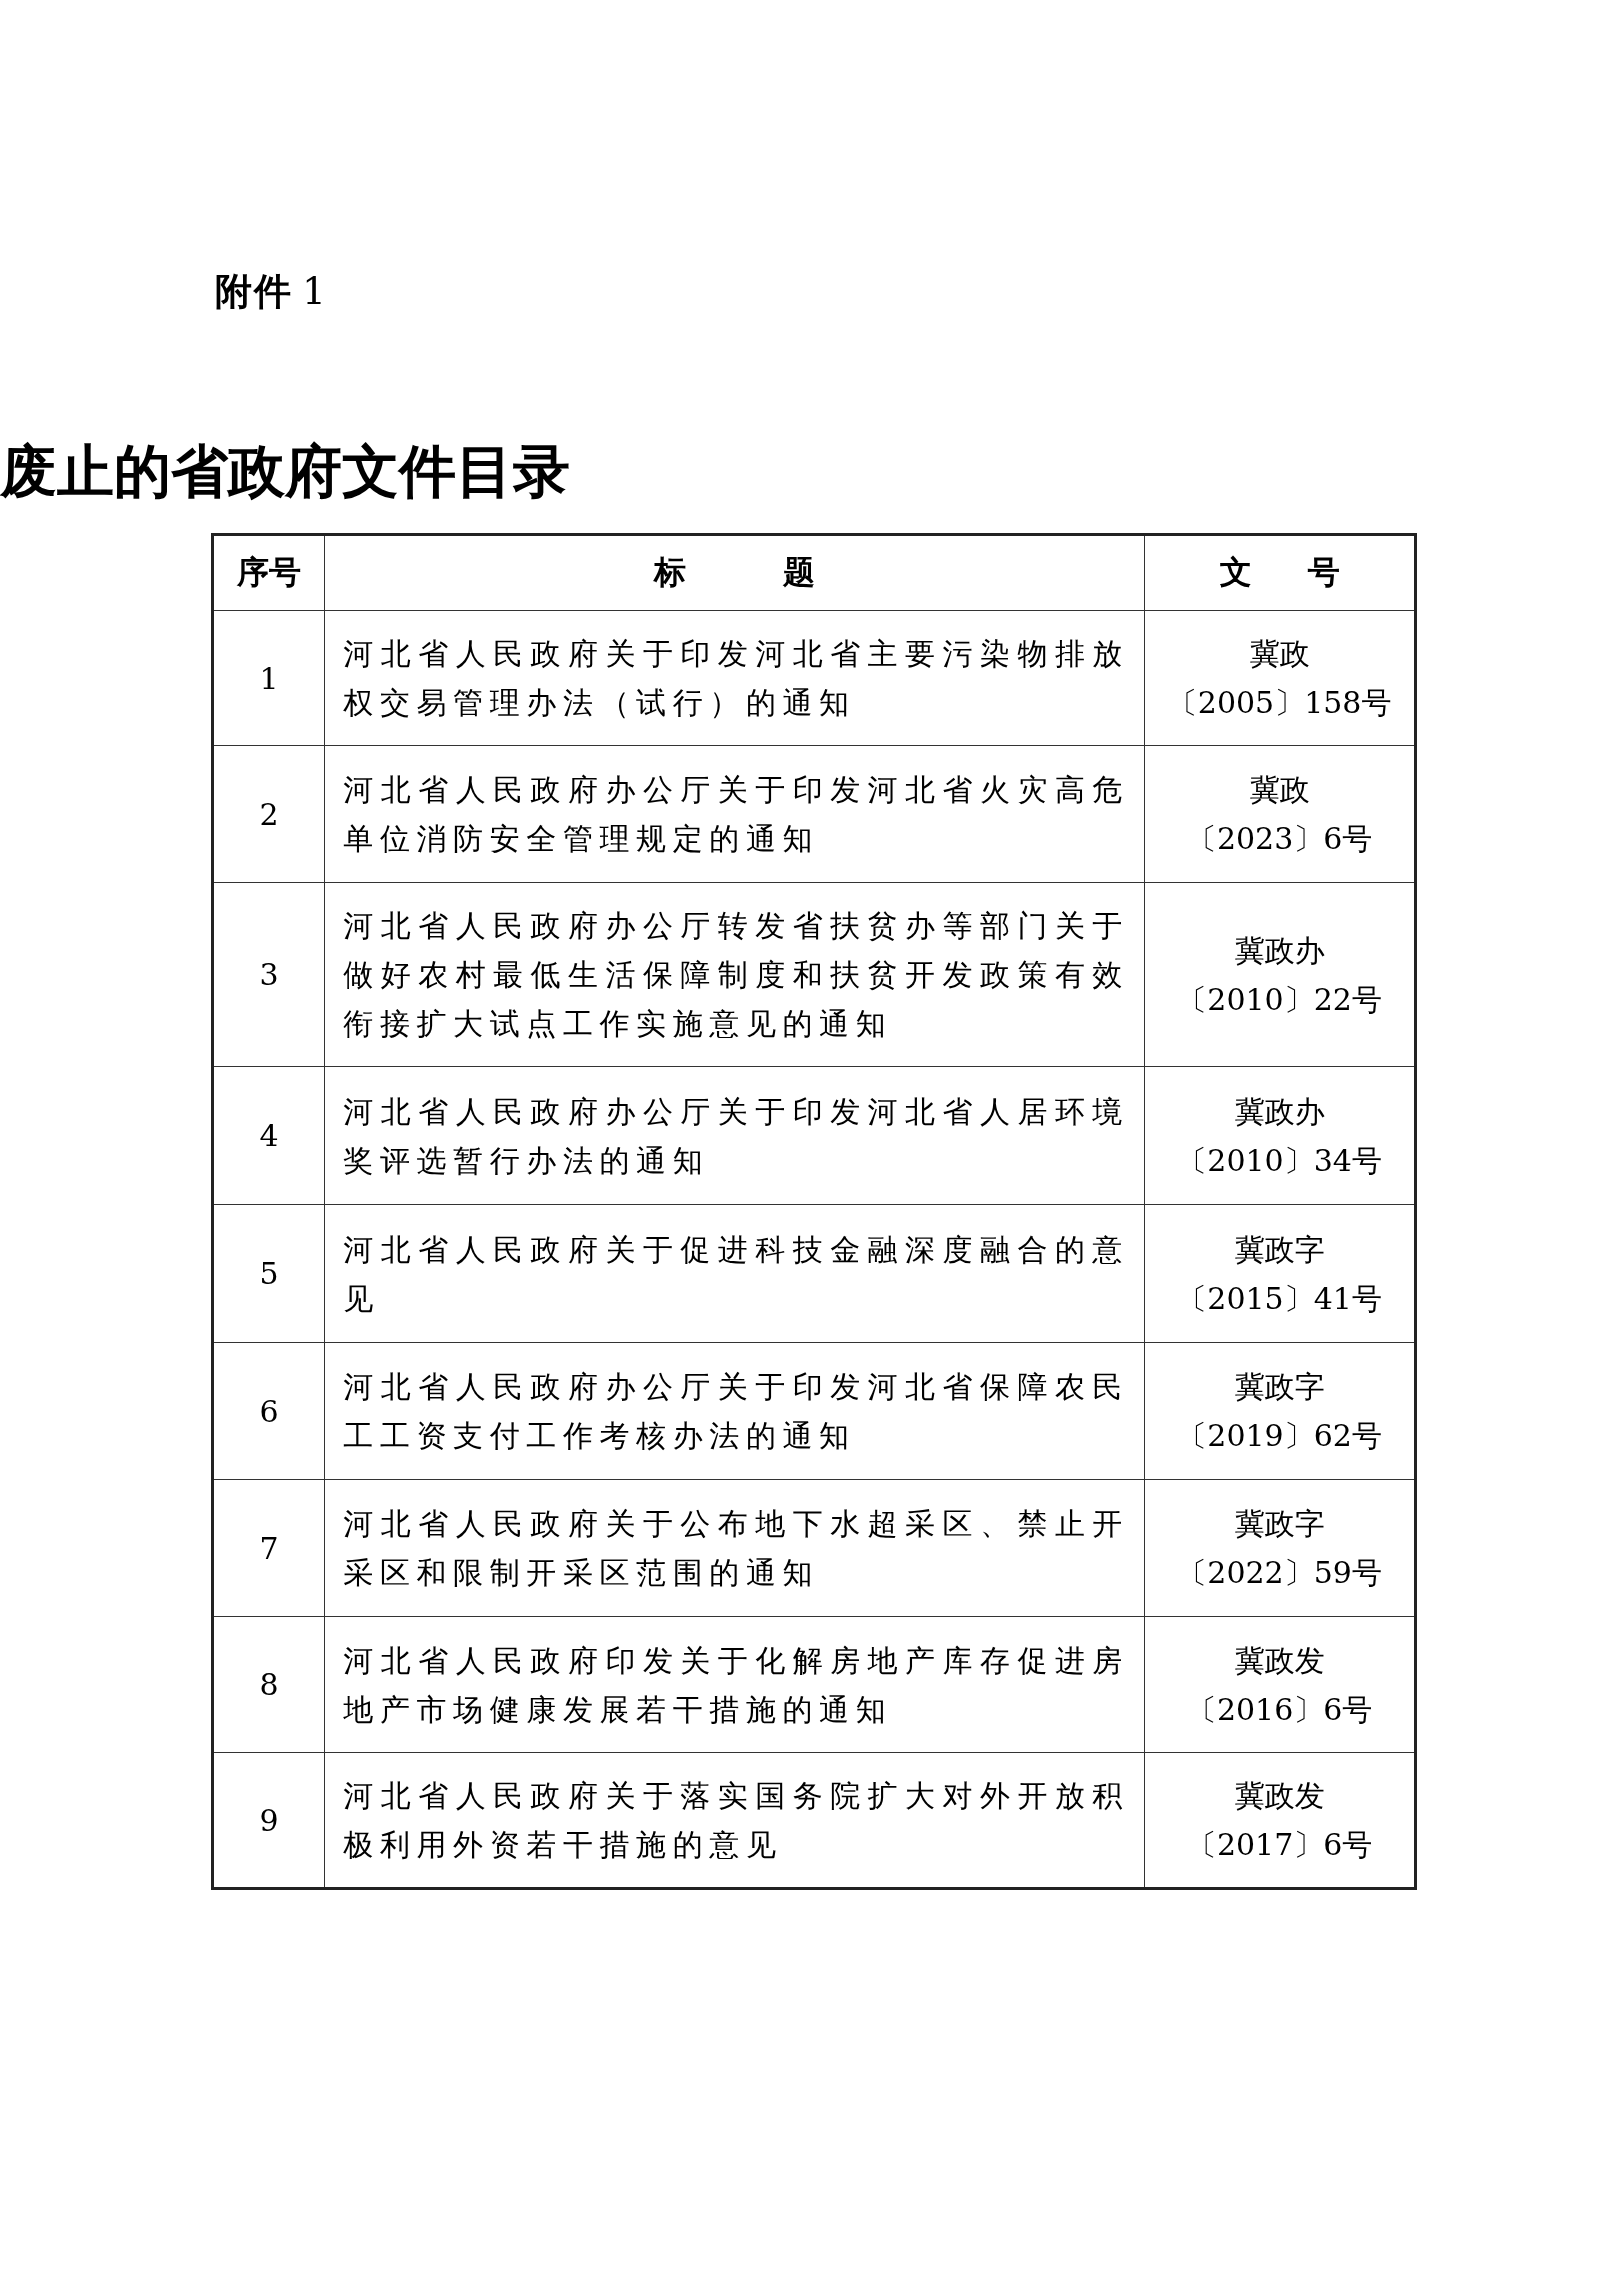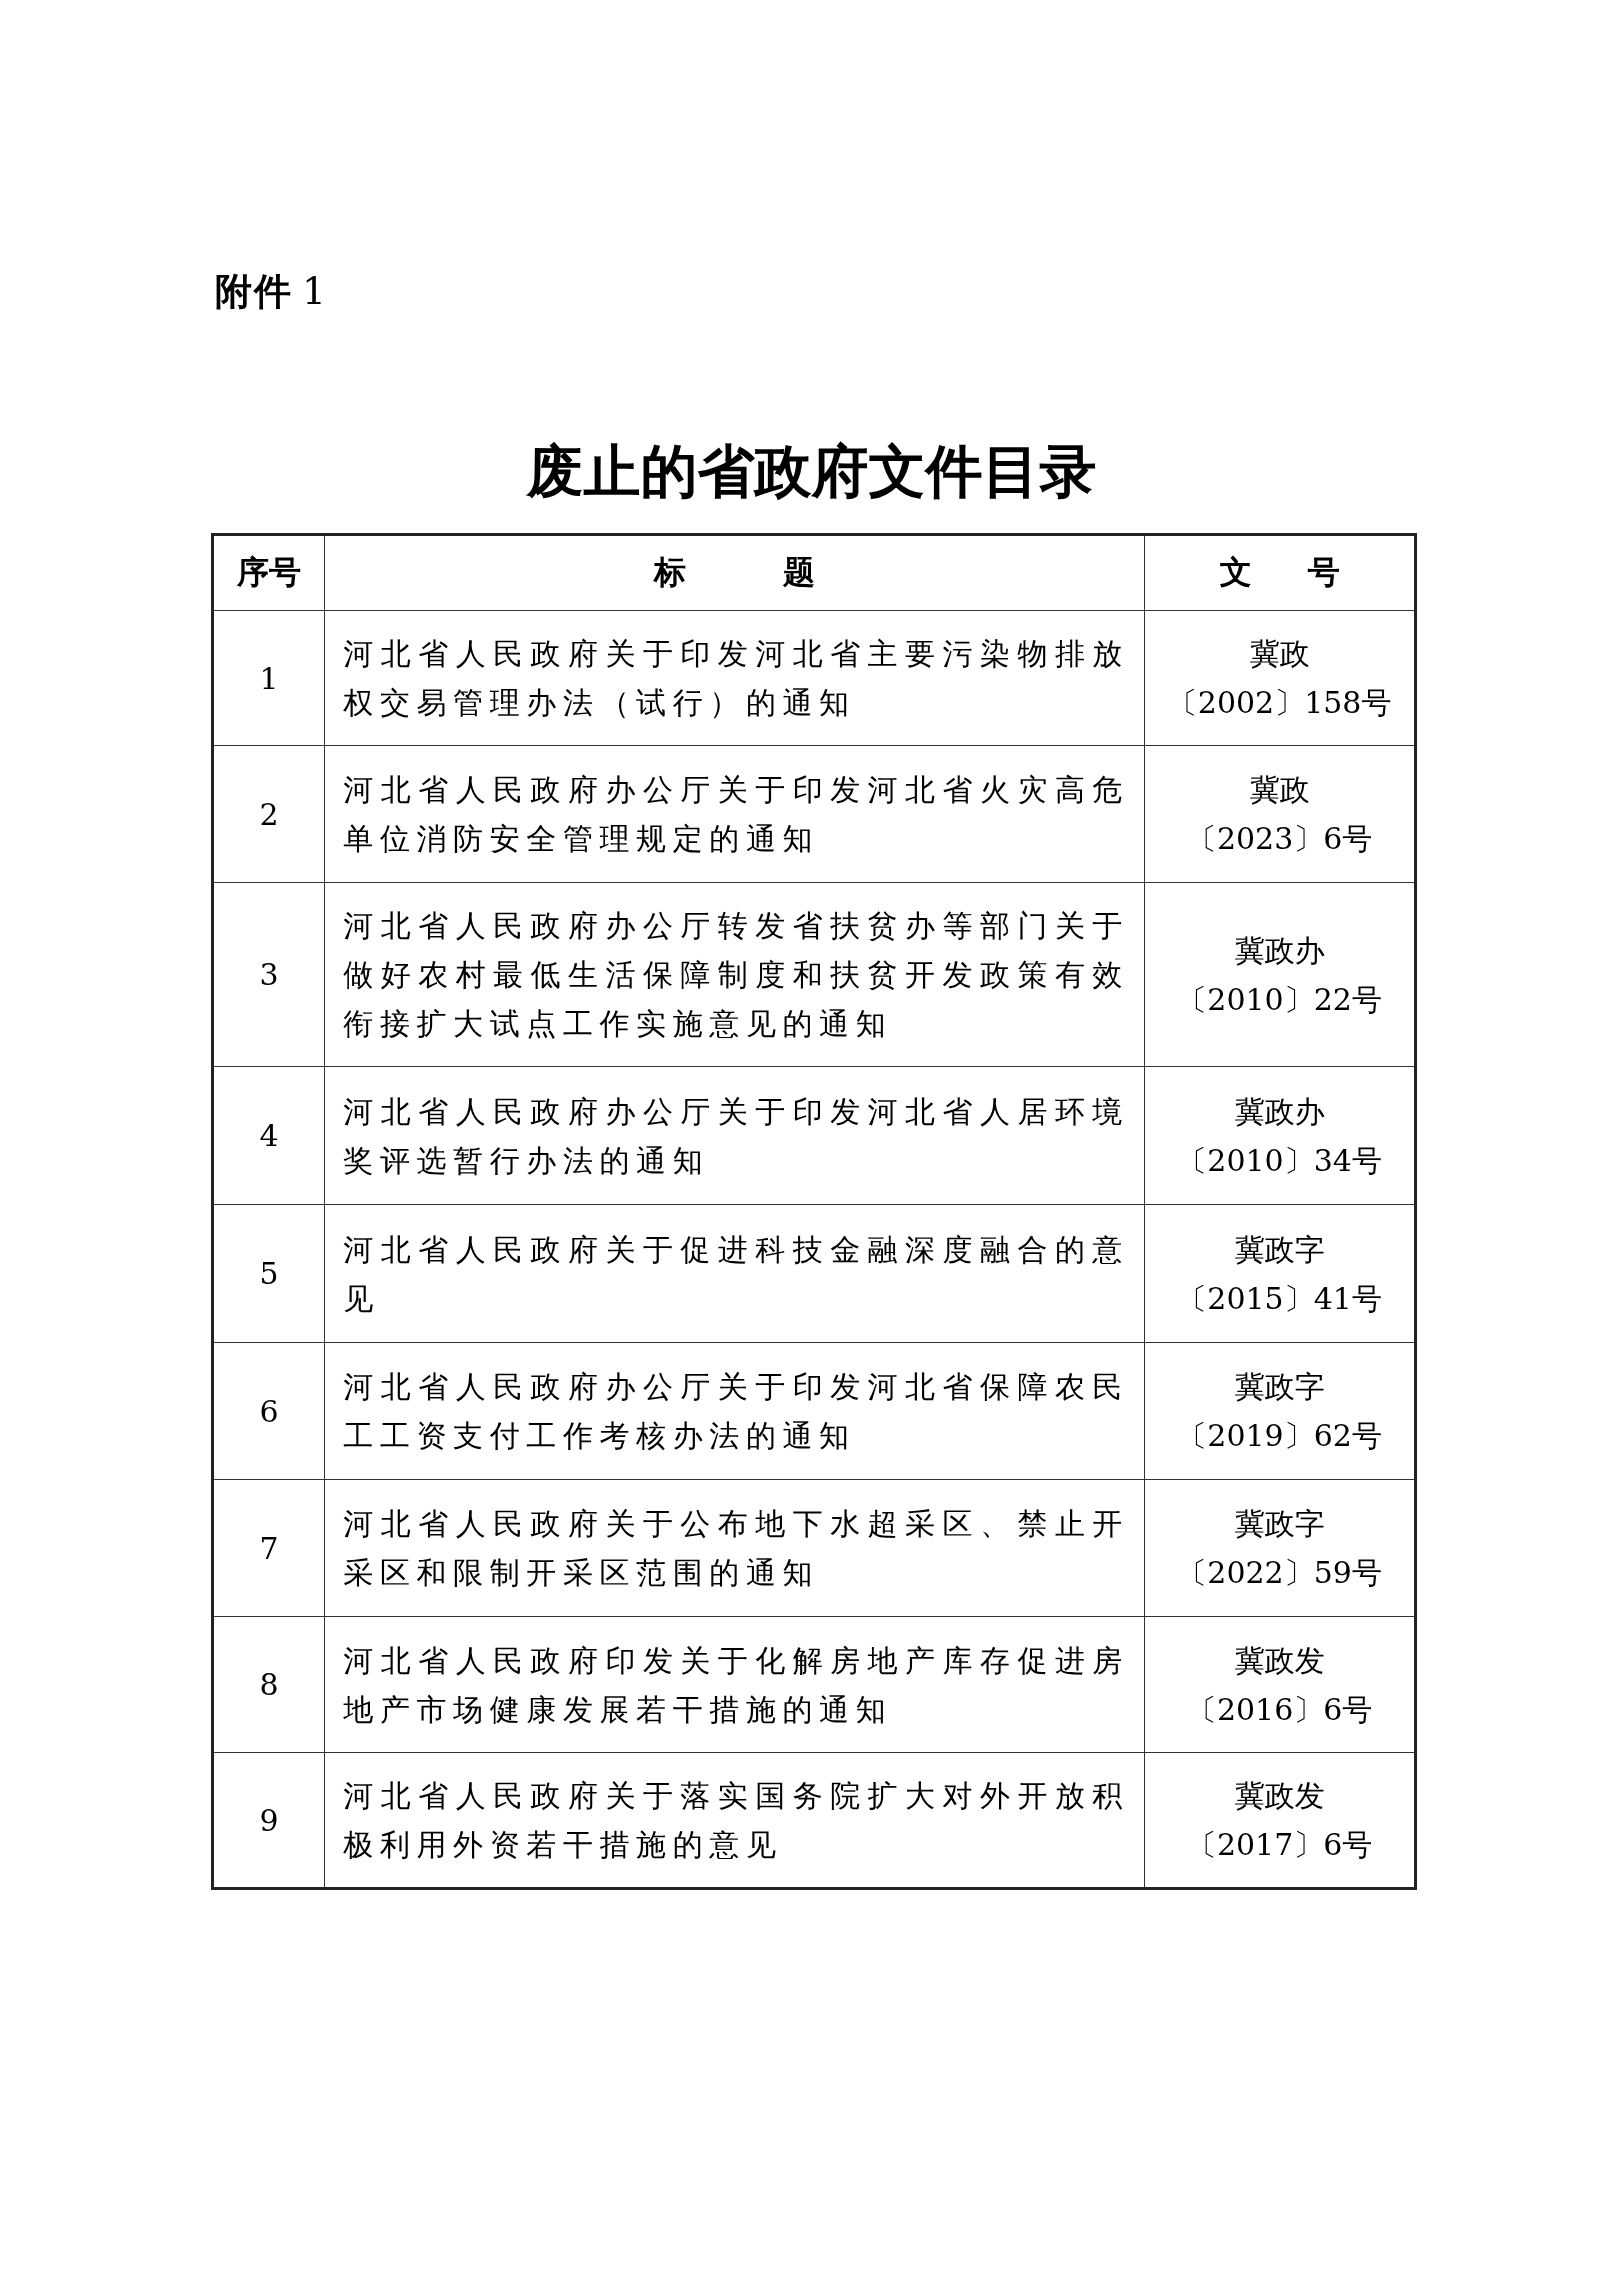--- a/index.html
+++ b/index.html
@@ -1,21 +1,21 @@
 <!DOCTYPE html>
 <html style="font-size:8.2px"><head>
   <meta charset="utf-8">
   <style>
     html, body { margin: 0; padding: 0; background: #ffffff; }
     body { width: 1623px; height: 2295px; position: relative; overflow: hidden;
            font-family: "DejaVu Serif", "Liberation Serif", serif; color: #000; }
     .attach { position: absolute; left: 215px; top: 267px; font-size: 37px; font-weight: bold;
               font-family: "DejaVu Sans", "Liberation Sans", sans-serif; letter-spacing: 2px; }
     .attach .num { font-weight: normal; font-family: "DejaVu Serif", "Liberation Serif", serif; margin-left: 9.2px; }
-    .title { position: absolute; left: 0; width: 1623px; top: 434px; text-align: center;
+    .title { position: absolute; left: 0; width: 1623px; top: 434px; 
              font-size: 57px; font-weight: bold; font-family: "DejaVu Serif", "Liberation Serif", serif; }
     table { position: absolute; left: 211px; top: 533px; width: 1206px; border-collapse: collapse;
             border: 3.1px solid #222; }
     th, td { border: 1.5px solid #333; padding: 0; text-align: center; vertical-align: middle; }
     th { height: 74px; font-size: 32px; font-weight: bold;
          font-family: "DejaVu Sans", "Liberation Sans", sans-serif; }
     th.h-title span.gap { display: inline-block; width: 97px; }
     th.h-num span.gap { display: inline-block; width: 56px; }
     td { font-size: 30px; line-height: 49px; }
     td.seq { width: 113px; }
@@ -45,21 +45,21 @@
       <th class="h-title"><span>标</span><span class="gap"></span><span>题</span></th>
       <th class="h-num"><span>文</span><span class="gap"></span><span>号</span></th>
     </tr>
   </thead>
   <tbody>
     <tr style="height:135px">
       <td class="seq">1</td>
       <td class="ttl">河北省人民政府关于印发河北省主要污染物排放权交易管理办法（试行）的通知</td>
       <td class="doc">
           <div>冀政</div>
-          <div>〔2002〕158号</div>
+          <div>〔2005〕158号</div>
         </td>
     </tr>
     <tr style="height:137px">
       <td class="seq">2</td>
       <td class="ttl">河北省人民政府办公厅关于印发河北省火灾高危单位消防安全管理规定的通知</td>
       <td class="doc">
           <div>冀政</div>
           <div>〔2023〕6号</div>
         </td>
     </tr>

